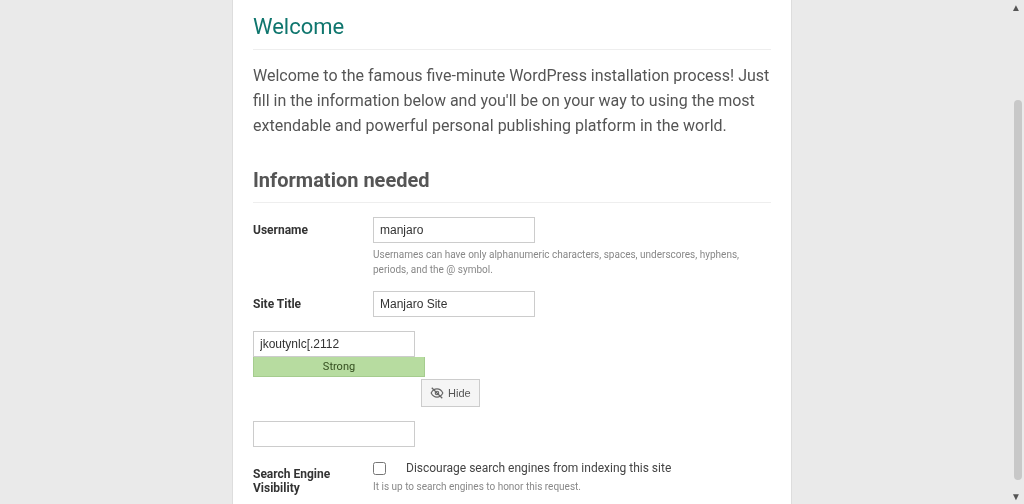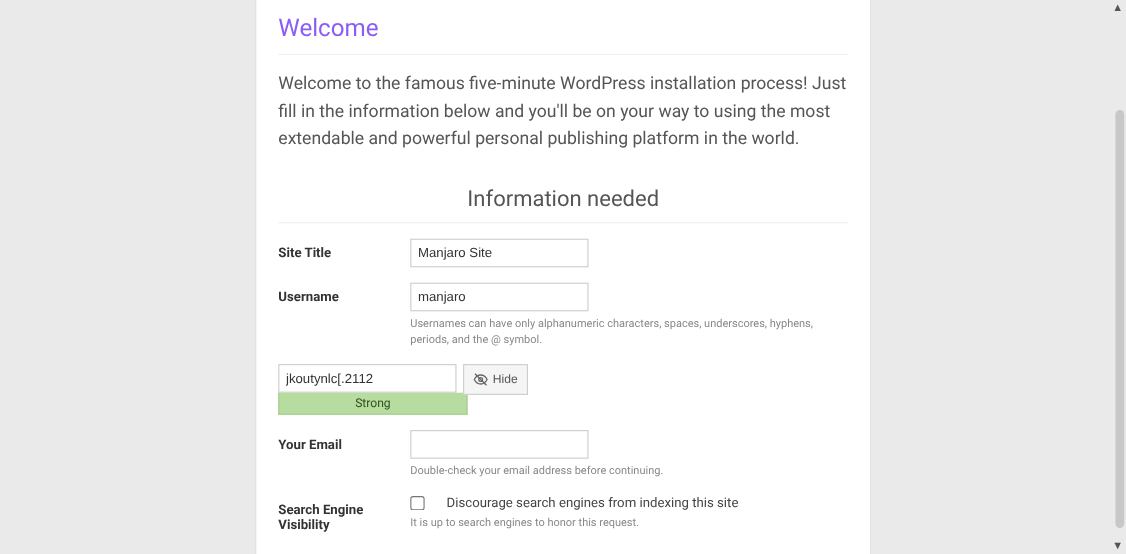--- a/index.html
+++ b/index.html
@@ -18,34 +18,33 @@
   width: 560px;
   margin: 0 auto;
   padding: 0 20px 20px 20px;
   border: 1px solid #ddd;
   border-top: none;
   min-height: 504px;
 }
 h1 {
   font-size: 22px;
   font-weight: 400;
-  color: #8b5cf6;
+  color: #0f766e;
   padding: 14px 0 10px 0;
   border-bottom: 1px solid #eee;
   margin-bottom: 14px;
 }
 h2 {
   font-size: 20px;
-  font-weight: 400;
+  font-weight: 700;
   color: #555;
   padding: 6px 0 10px 0;
   border-bottom: 1px solid #eee;
   margin-bottom: 14px;
   margin-top: 24px;
-  text-align: center;
 }
 p { font-size: 16px; color: #555; line-height: 1.55; margin-bottom: 10px; }
 .form-row { display: flex; align-items: flex-start; margin-bottom: 14px; }
 .form-label {
   flex: 0 0 120px;
   font-size: 12px;
   font-weight: 700;
   color: #333;
   padding-top: 6px;
 }
@@ -78,20 +77,21 @@
   border: 1px solid #ccc;
   background: #f5f5f5;
   padding: 4px 8px;
   font-size: 11px;
   color: #555;
   display: inline-flex;
   align-items: center;
   gap: 4px;
   cursor: pointer;
   height: 28px;
+  margin-top: 48px;
 }
 .eye-icon { display: inline-block; width: 14px; height: 14px; }
 .checkbox-row { display: flex; align-items: center; gap: 20px; }
 .checkbox-row label { font-size: 12px; color: #444; }
 .scrollbar {
   position: absolute;
   right: 2px;
   top: 100px;
   width: 8px;
   height: 380px;
@@ -111,31 +111,31 @@
 <body>
 
 <div class="panel">
 
   <h1>Welcome</h1>
   <p>Welcome to the famous five-minute WordPress installation process! Just fill in the information below and you'll be on your way to using the most extendable and powerful personal publishing platform in the world.</p>
 
   <h2>Information needed</h2>
 
   <div class="form-row">
-    <div class="form-label">Site Title</div>
+    <div class="form-label">Username</div>
     <div class="form-field">
-      <input type="text" class="text-input" value="Manjaro Site" style="">
+      <input type="text" class="text-input" value="manjaro" style="">
+      <div class="hint">Usernames can have only alphanumeric characters, spaces, underscores, hyphens, periods, and the @ symbol.</div>
     </div>
   </div>
 
   <div class="form-row">
-    <div class="form-label">Username</div>
+    <div class="form-label">Site Title</div>
     <div class="form-field">
-      <input type="text" class="text-input" value="manjaro" style="">
-      <div class="hint">Usernames can have only alphanumeric characters, spaces, underscores, hyphens, periods, and the @ symbol.</div>
+      <input type="text" class="text-input" value="Manjaro Site" style="">
     </div>
   </div>
 
   <div class="form-row">
     <div class="form-field">
       <div class="pw-row">
         <div class="pw-col">
           <input type="text" class="text-input" value="jkoutynlc[.2112" style="">
           <div class="strength">Strong</div>
         </div>
@@ -147,24 +147,22 @@
               <line x1="3" y1="3" x2="21" y2="21"></line>
             </svg>
           </span>
           <span>Hide</span>
         </button>
       </div>
     </div>
   </div>
 
   <div class="form-row">
-    <div class="form-label">Your Email</div>
     <div class="form-field">
       <input type="text" class="text-input" value="" style="">
-      <div class="hint">Double-check your email address before continuing.</div>
     </div>
   </div>
 
   <div class="form-row">
     <div class="form-label">Search Engine Visibility</div>
     <div class="form-field">
       <div class="checkbox-row">
         <input type="checkbox" style="">
         <label>Discourage search engines from indexing this site</label>
       </div>

